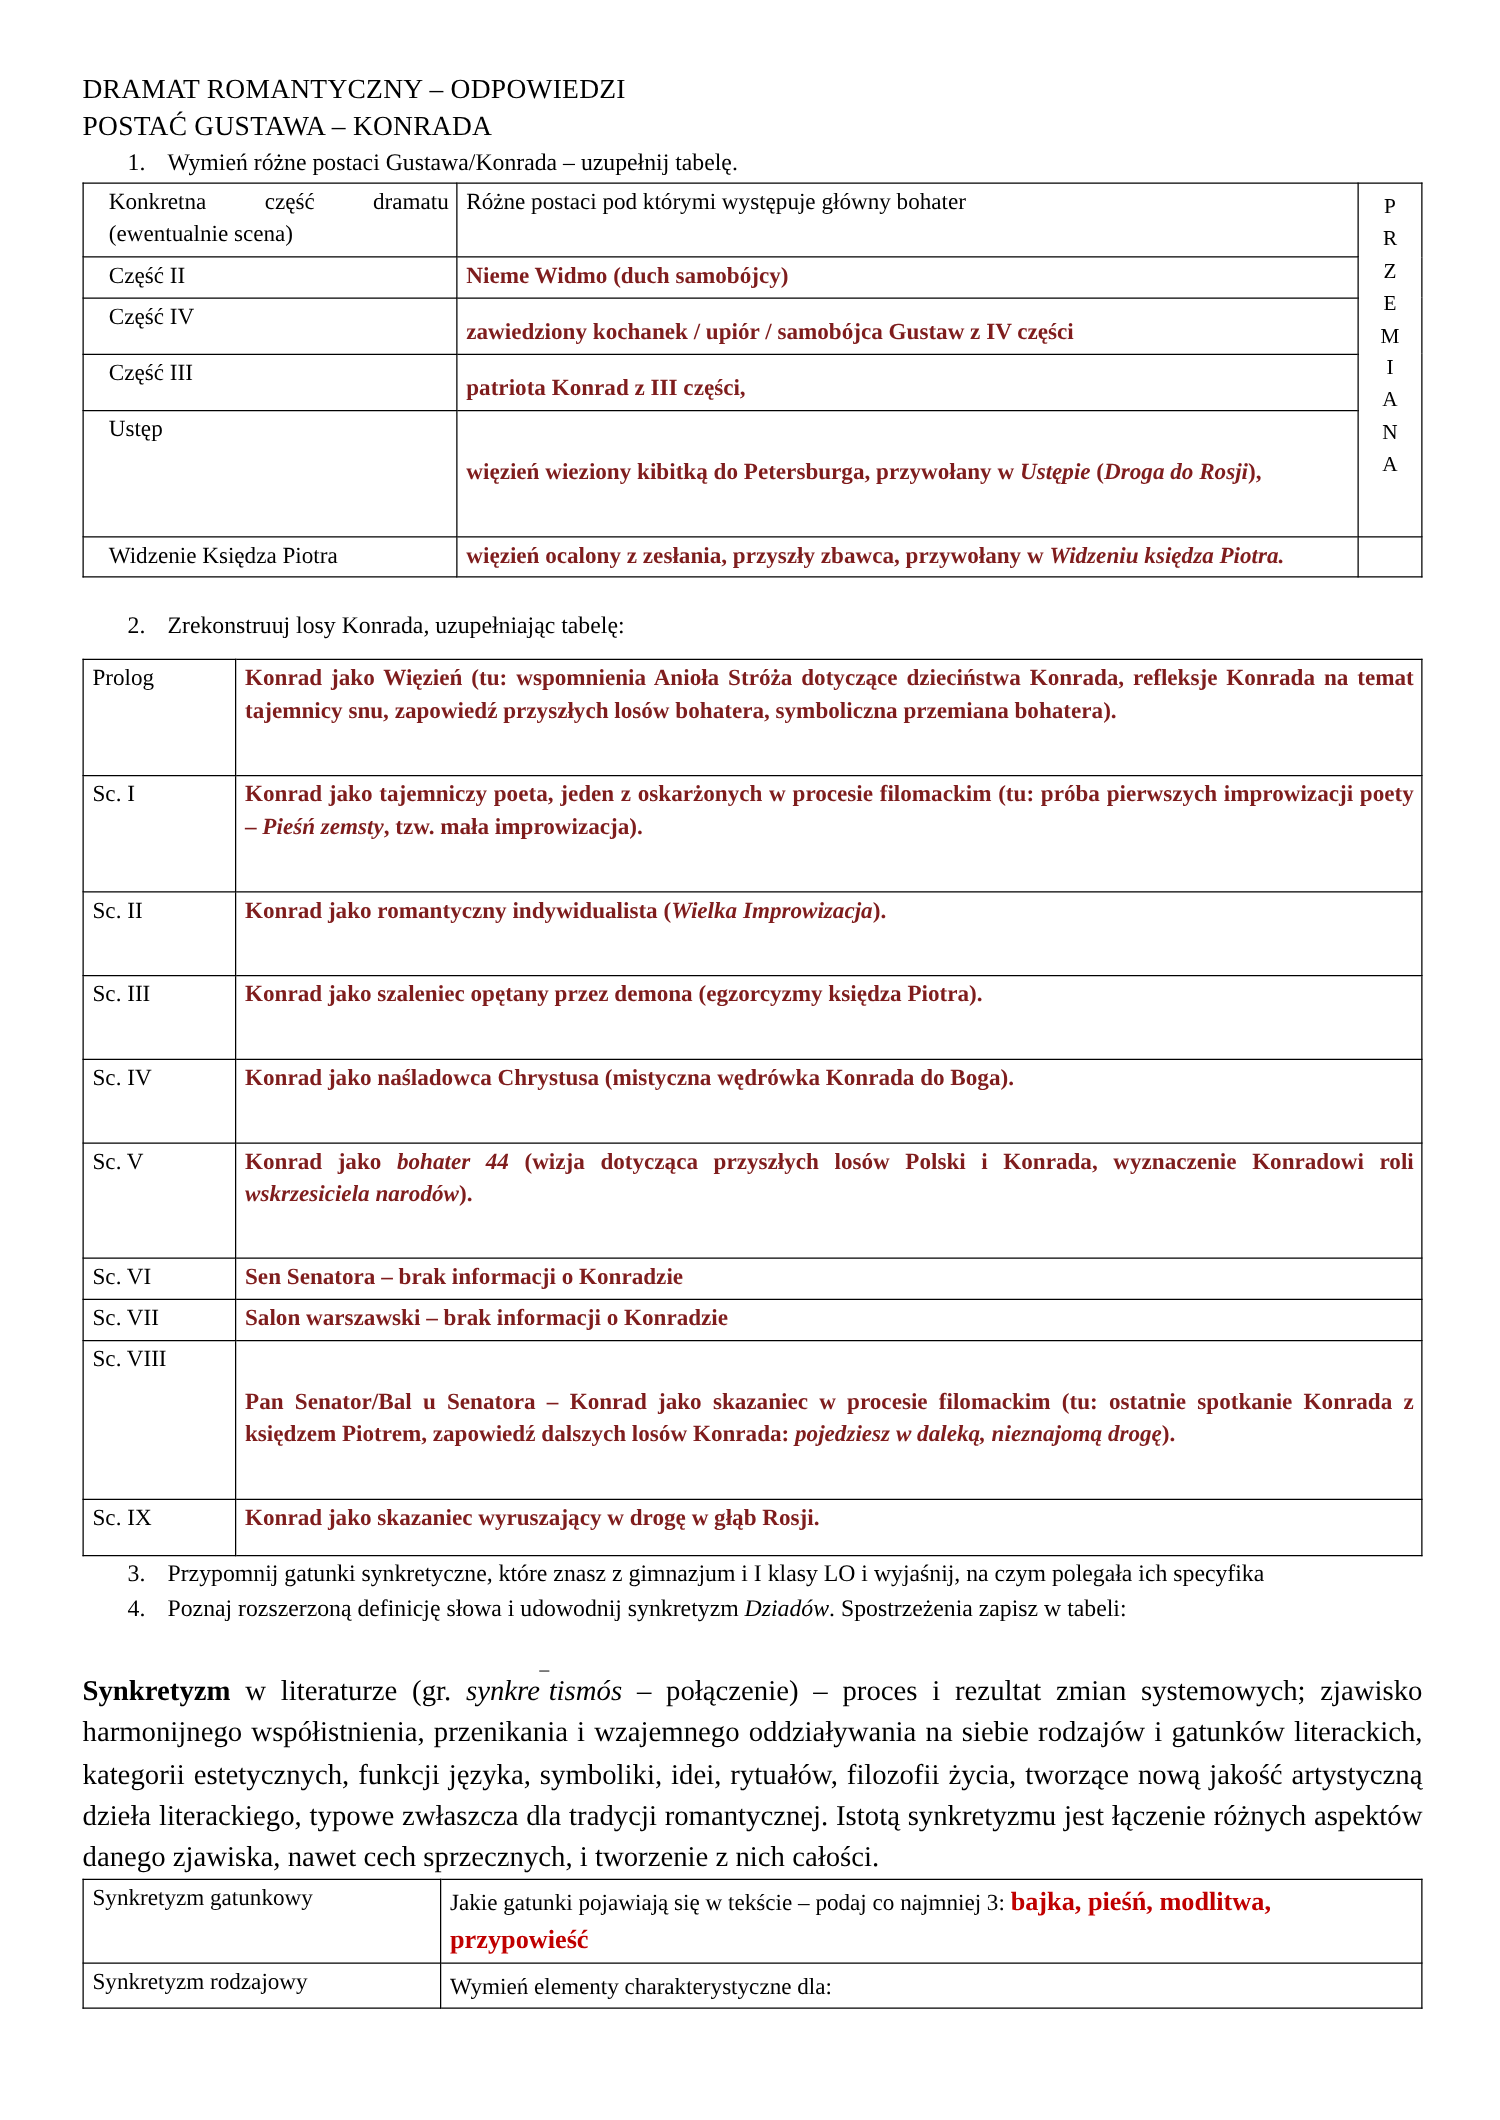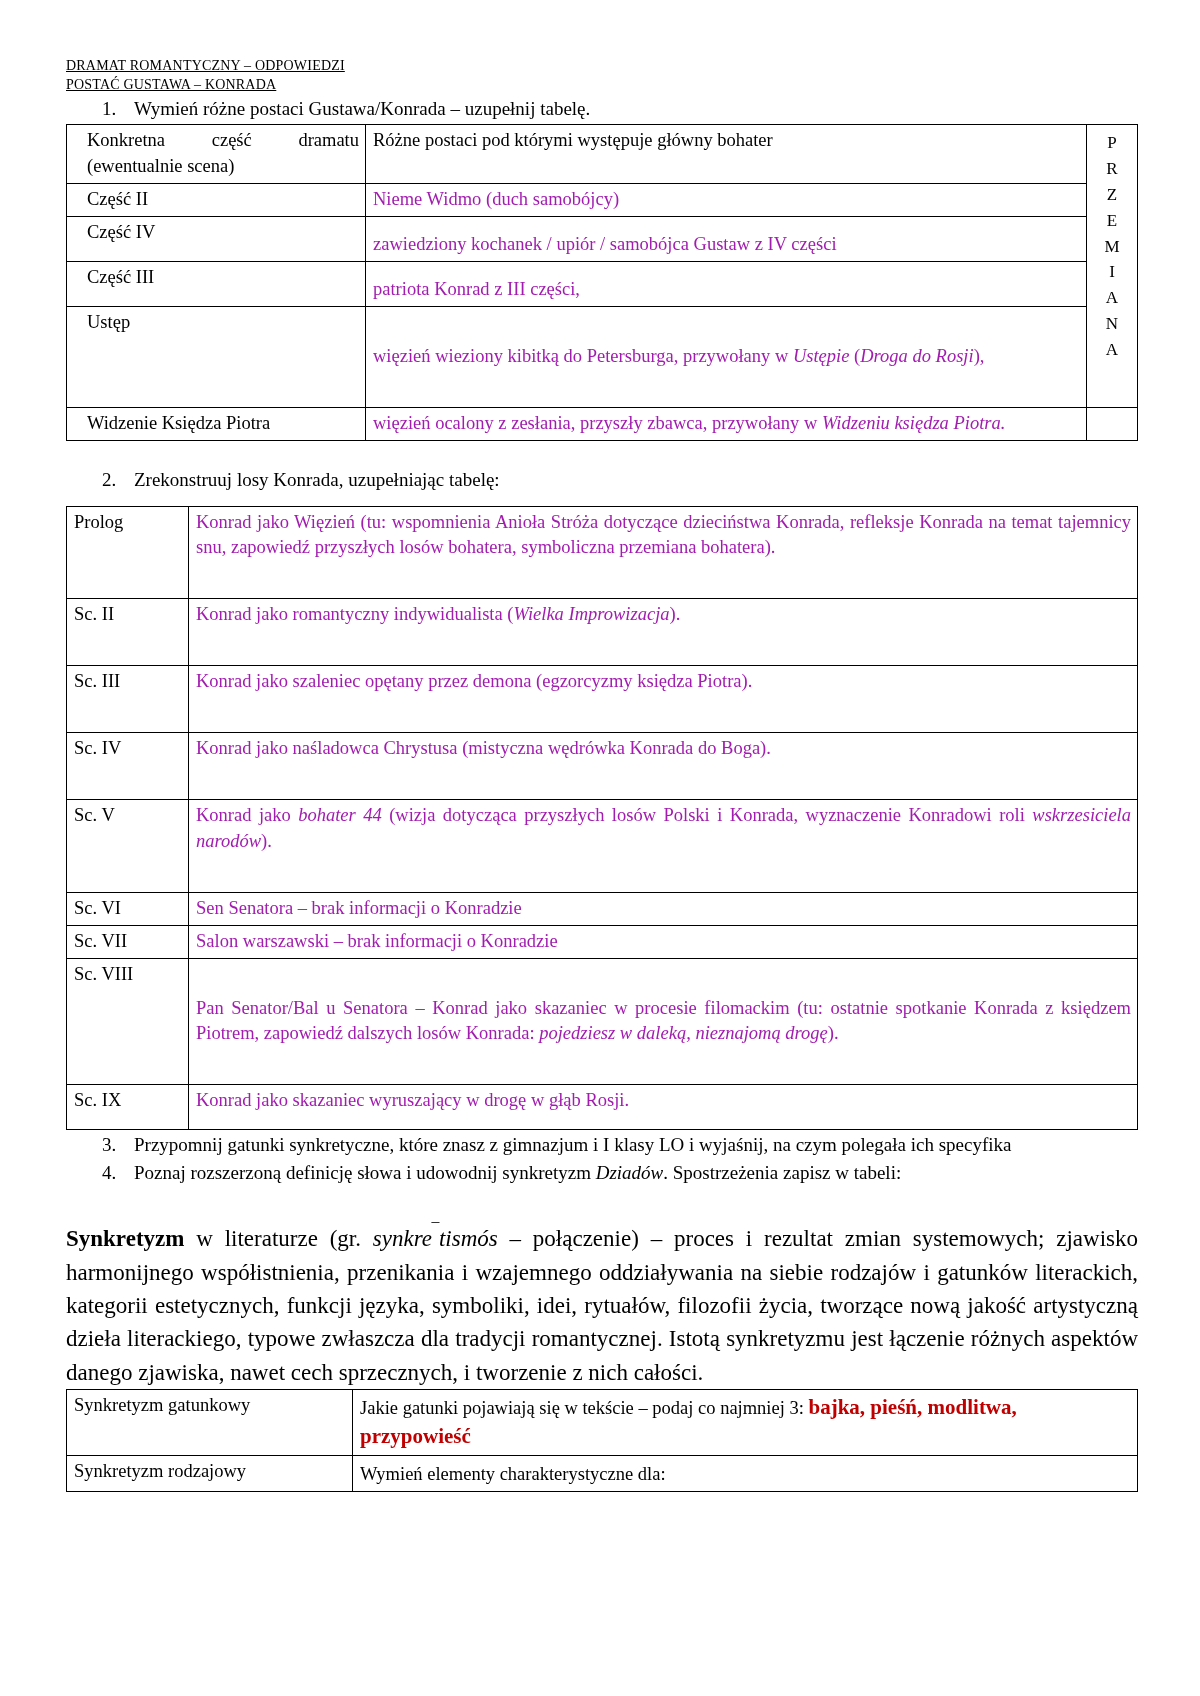--- a/index.html
+++ b/index.html
@@ -13,25 +13,24 @@
     font-family: "Liberation Serif", "DejaVu Serif", serif;
     color: #000000;
   }
   .page {
     width: 1200px;
     min-height: 1696px;
     box-sizing: border-box;
     padding: 56px 62px 20px 66px;
   }
   .hdr-line {
-    font-size: 14px;
+    font-size: 22px;
     line-height: 1.37;
     letter-spacing: .2px;
     white-space: nowrap;
-    text-decoration: underline;
   }
   .numlist {
     margin: 2px 0 0 0;
     padding: 0;
     list-style: none;
   }
   .numlist li {
     position: relative;
     padding-left: 68px;
     font-size: 19px;
@@ -57,22 +56,22 @@
     padding: 3px 6px 3px 7px;
     vertical-align: top;
     font-size: 18.5px;
     line-height: 1.4;
   }
   .t1 { margin-top: 18px; }
   .t1 td.c1 { width: 272px; padding-left: 20px; }
   .t1 td.c3 { width: 46px; text-align: center; padding: 5px 2px; }
 
   .ans {
-    color: #a21caf;
-    font-weight: normal;
+    color: #7f1d1d;
+    font-weight: bold;
   }
   .ans i, .ital { font-style: italic; }
 
   .c2 { text-align: justify; }
   .justify { text-align: justify; }
 
   .vert-letters {
     font-weight: normal;
     color: #000;
     font-size: 17px;
@@ -191,20 +190,27 @@
   <table class="doc t2">
     <tbody>
       <tr>
         <td class="lbl">Prolog</td>
         <td class="ans justify">
           <span>Konrad jako Więzień (tu: wspomnienia Anioła Stróża dotyczące dzieciństwa Konrada, refleksje Konrada na temat tajemnicy snu, zapowiedź przyszłych losów bohatera, symboliczna przemiana bohatera).</span>
           <span class="blank-tall"></span>
         </td>
       </tr>
       <tr>
+        <td class="lbl">Sc. I</td>
+        <td class="ans justify">
+          <span>Konrad jako tajemniczy poeta, jeden z oskarżonych w procesie filomackim (tu: próba pierwszych improwizacji poety – <i>Pieśń zemsty</i>, tzw. mała improwizacja).</span>
+          <span class="blank-tall"></span>
+        </td>
+      </tr>
+      <tr>
         <td class="lbl">Sc. II</td>
         <td class="ans">
           <span>Konrad jako romantyczny indywidualista (<i>Wielka Improwizacja</i>).</span>
           <span class="blank-tall"></span>
         </td>
       </tr>
       <tr>
         <td class="lbl">Sc. III</td>
         <td class="ans">
           <span>Konrad jako szaleniec opętany przez demona (egzorcyzmy księdza Piotra).</span>

